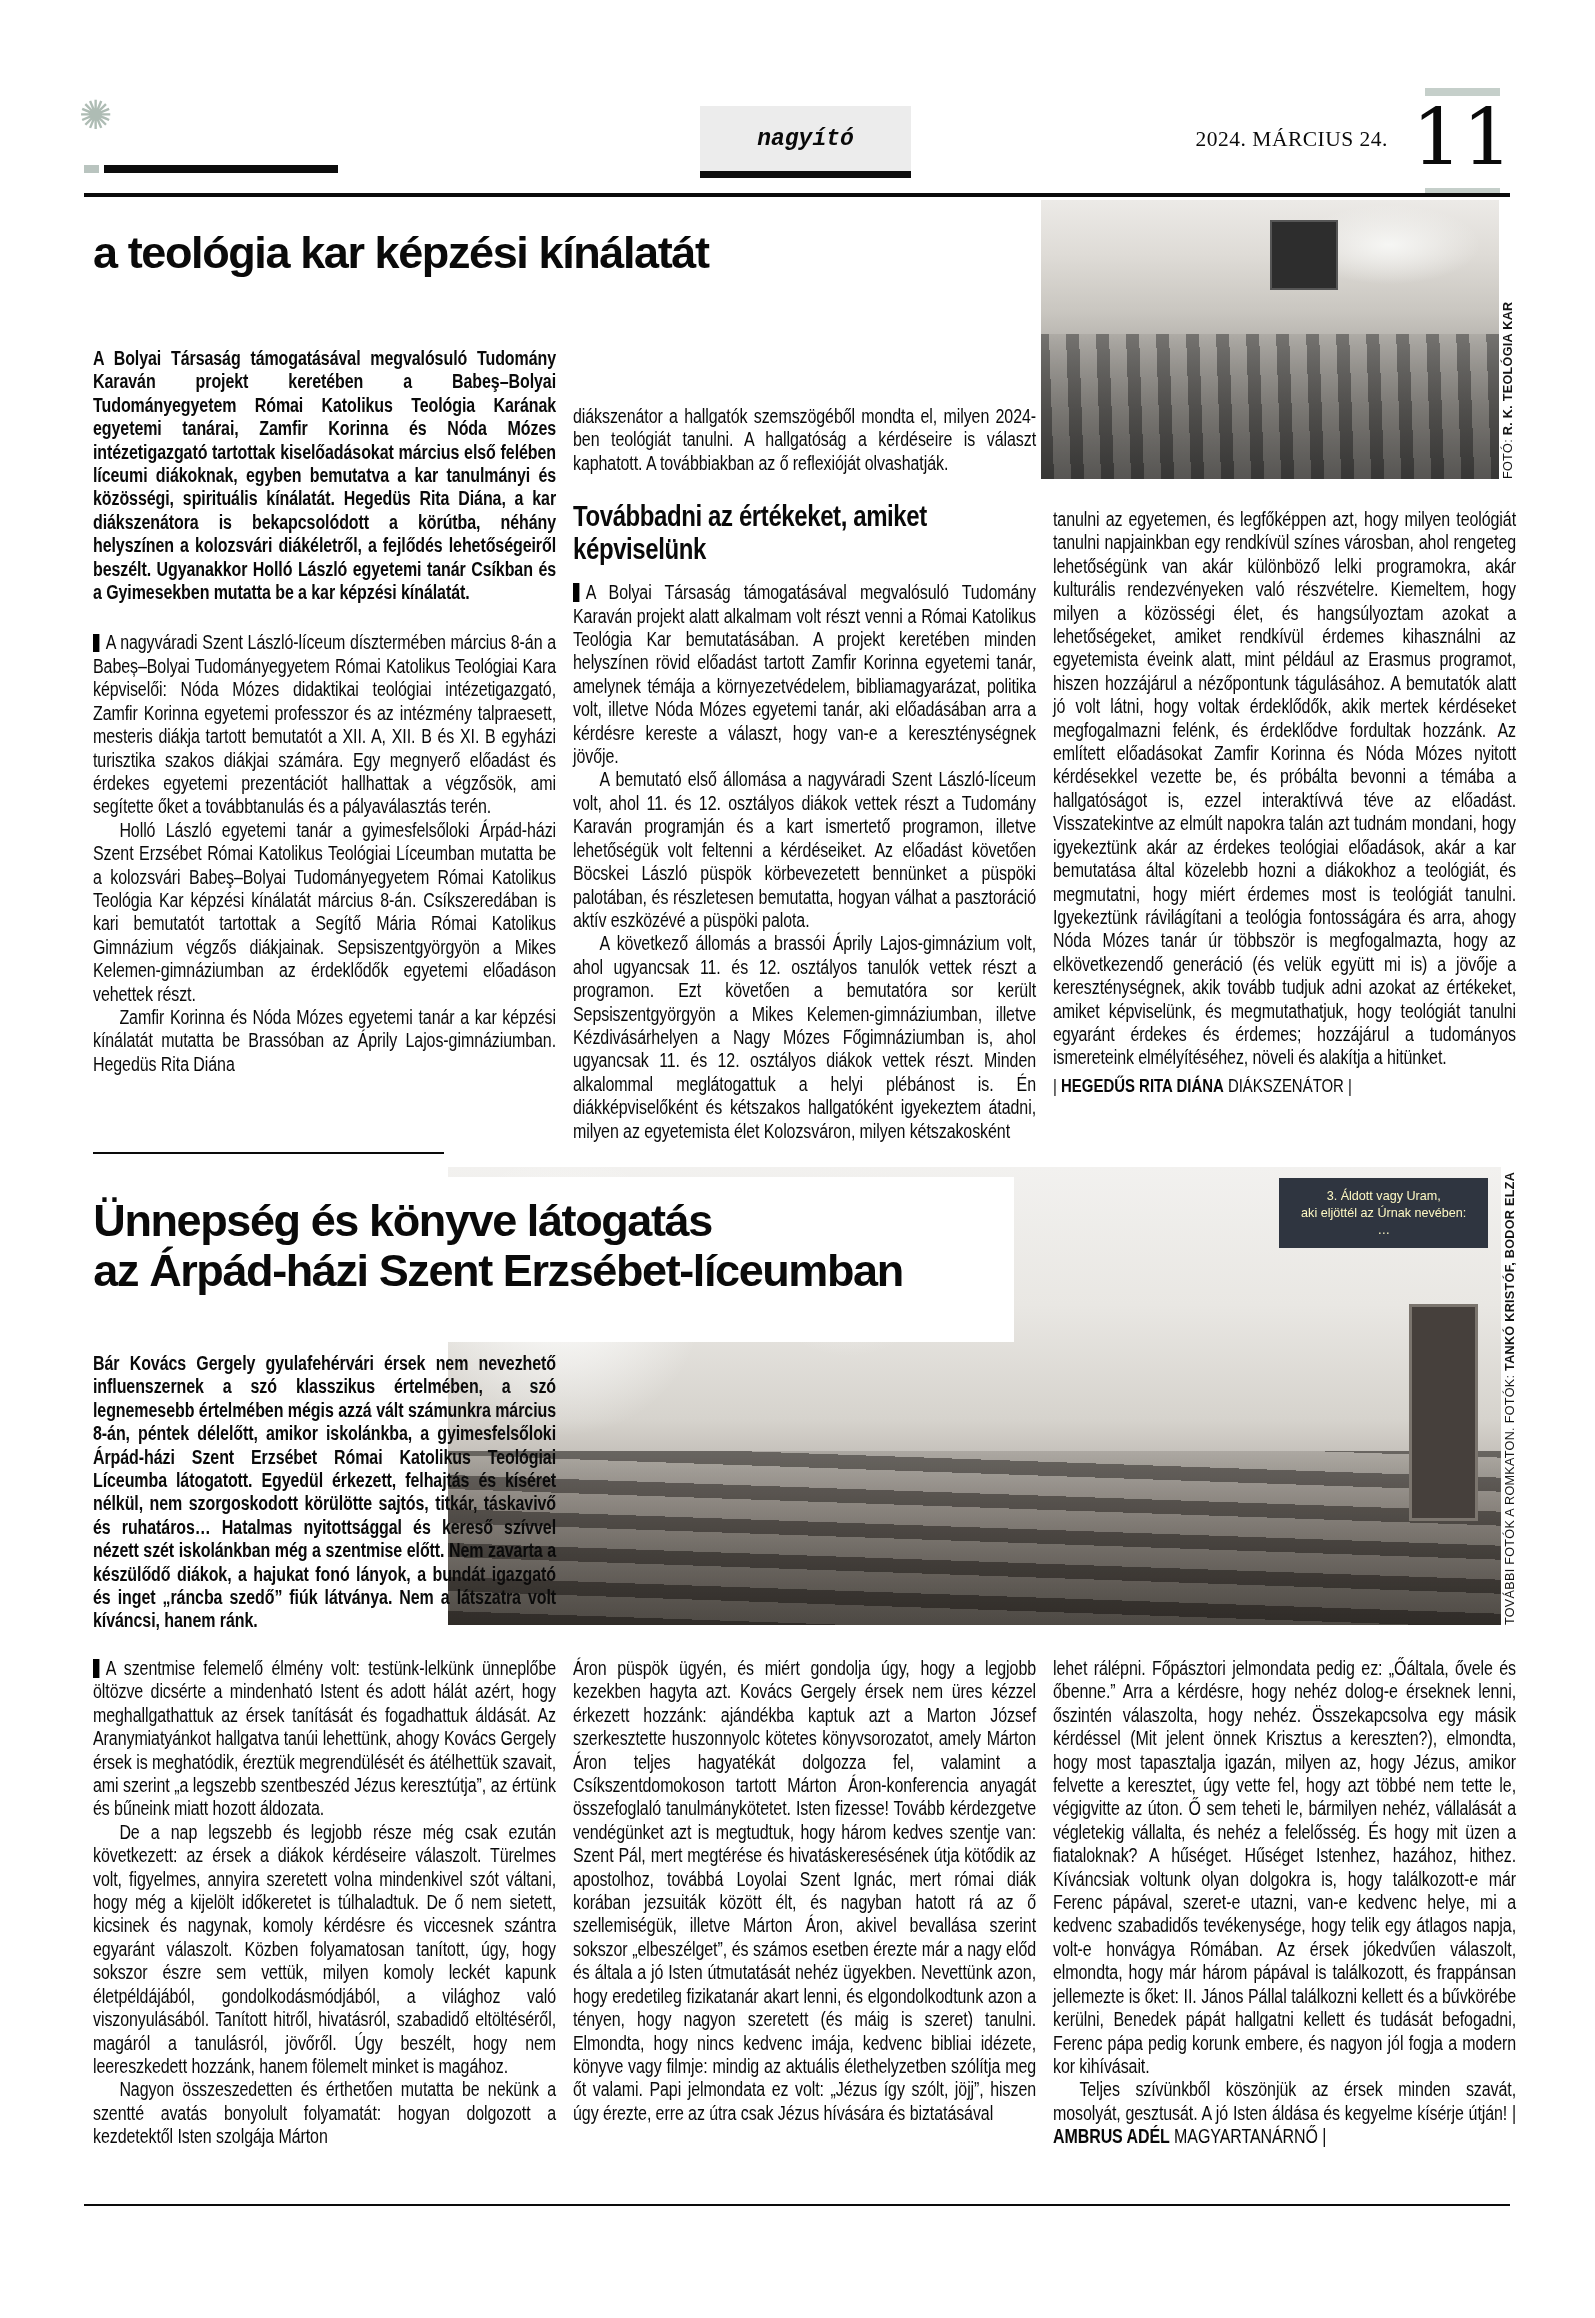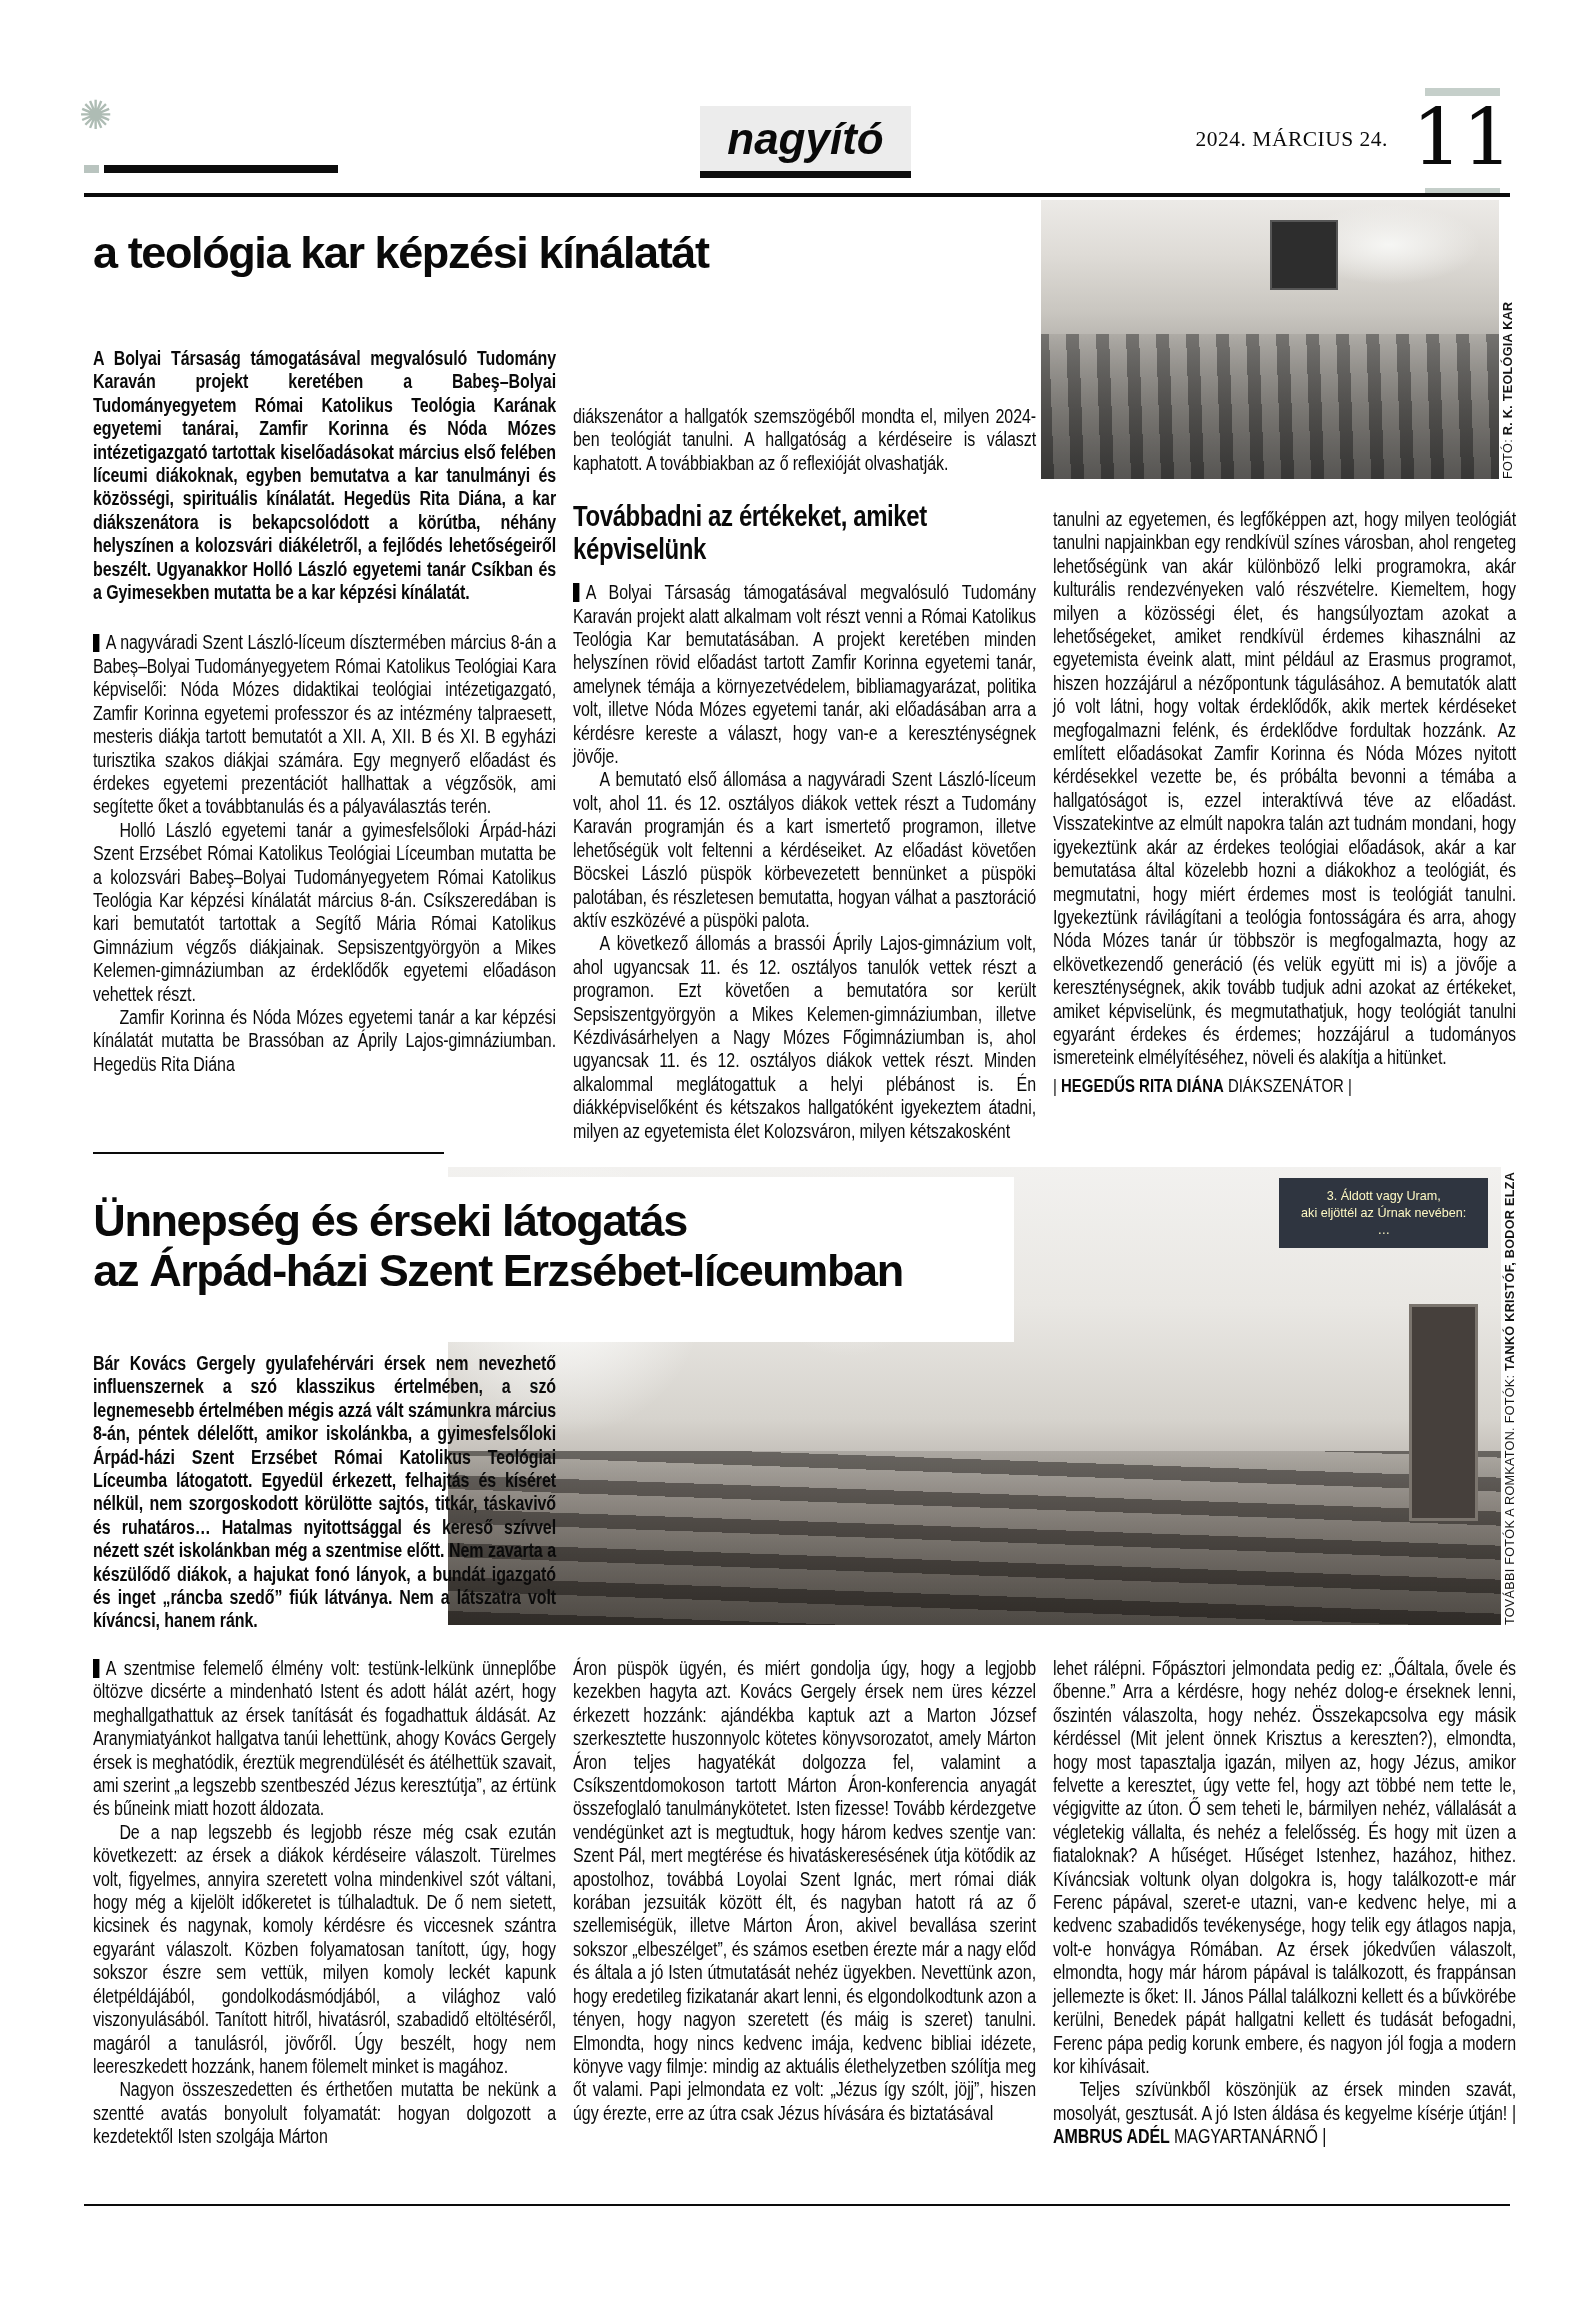--- a/index.html
+++ b/index.html
@@ -6,21 +6,21 @@
   .page{position:relative;width:1595px;height:2319px;background:#ffffff;overflow:hidden;
         font-family:"Liberation Sans",sans-serif;color:#0a0a0a;}
   
   .logo-star{position:absolute;left:79px;top:92px;font-size:40px;color:#aebcb4;font-family:"DejaVu Sans",sans-serif;}
   .logo{position:absolute;left:92px;top:83px;font-family:"DejaVu Serif",serif;font-size:64px;
         letter-spacing:-2.8px;font-weight:500;}
   .logo-bar-gray{position:absolute;left:84px;top:165px;width:15px;height:8px;background:#b9c4bf;}
   .logo-bar{position:absolute;left:104px;top:165px;width:234px;height:8px;background:#0c0c0c;}
   .section-box{position:absolute;left:700px;top:106px;width:211px;height:65px;background:#ececec;
         border-bottom:7.5px solid #0d0d0d;display:flex;align-items:center;justify-content:center;}
-  .section-box span{font-family:Liberation Sans, sans-serif;font-style:italic;font-weight:700;font-size:44px;}
+  .section-box span{font-family:Liberation Mono, monospace;font-style:italic;font-weight:700;font-size:23px;}
   .issue-date{position:absolute;left:1145px;top:127px;width:243px;text-align:right;
         font-family:"Liberation Serif",serif;font-size:21.5px;letter-spacing:0.5px;}
   .page-num{position:absolute;left:1412px;top:92px;width:93px;text-align:center;
         font-family:"DejaVu Serif",serif;font-size:79px;line-height:93px;}
   .pn-bar{position:absolute;left:1425px;width:75px;height:8.4px;background:#c5cfca;}
   .pn-bar.top{top:88px;} .pn-bar.bot{top:188px;}
   .rule{position:absolute;background:#0a0a0a;}
   
   .headline{position:absolute;font-weight:700;font-size:45px;line-height:50px;letter-spacing:-1.4px;}
   
@@ -127,21 +127,21 @@
         <div>aki eljöttél az Úrnak nevében:</div>
         <div>…</div>
       </div>
   </div>
   <div class="credit" style="left:1503px;top:1167px;height:458px;">
     <span>TOVÁBBI FOTÓK A ROMKATON. FOTÓK: </span><b>TANKÓ KRISTÓF, BODOR ELZA</b>
   </div>
 
   <div class="title-box">
     <div class="headline" style="left:9.3px;top:18.7px;width:916px;">
-      <div>Ünnepség és érseki látogatás</div>
+      <div>Ünnepség és könyve látogatás</div>
       <div>az Árpád-házi Szent Erzsébet-líceumban</div>
     </div>
   </div>
 
   <div class="col" style="left:93px;top:1352px;">
     <div class="cond">
         <p class="body lead">Bár Kovács Gergely gyulafehérvári érsek nem nevezhető influenszernek a szó klasszikus értelmében, a szó legnemesebb értelmében mégis azzá vált számunkra március 8-án, péntek délelőtt, amikor iskolánkba, a gyimesfelsőloki Árpád-házi Szent Erzsébet Római Katolikus Teológiai Líceumba látogatott. Egyedül érkezett, felhajtás és kíséret nélkül, nem szorgoskodott körülötte sajtós, titkár, táskavivő és ruhatáros… Hatalmas nyitottsággal és kereső szívvel nézett szét iskolánkban még a szentmise előtt. Nem zavarta a készülődő diákok, a hajukat fonó lányok, a bundát igazgató és inget „ráncba szedő” fiúk látványa. Nem a látszatra volt kíváncsi, hanem ránk.</p>
       </div>
   </div>
 

